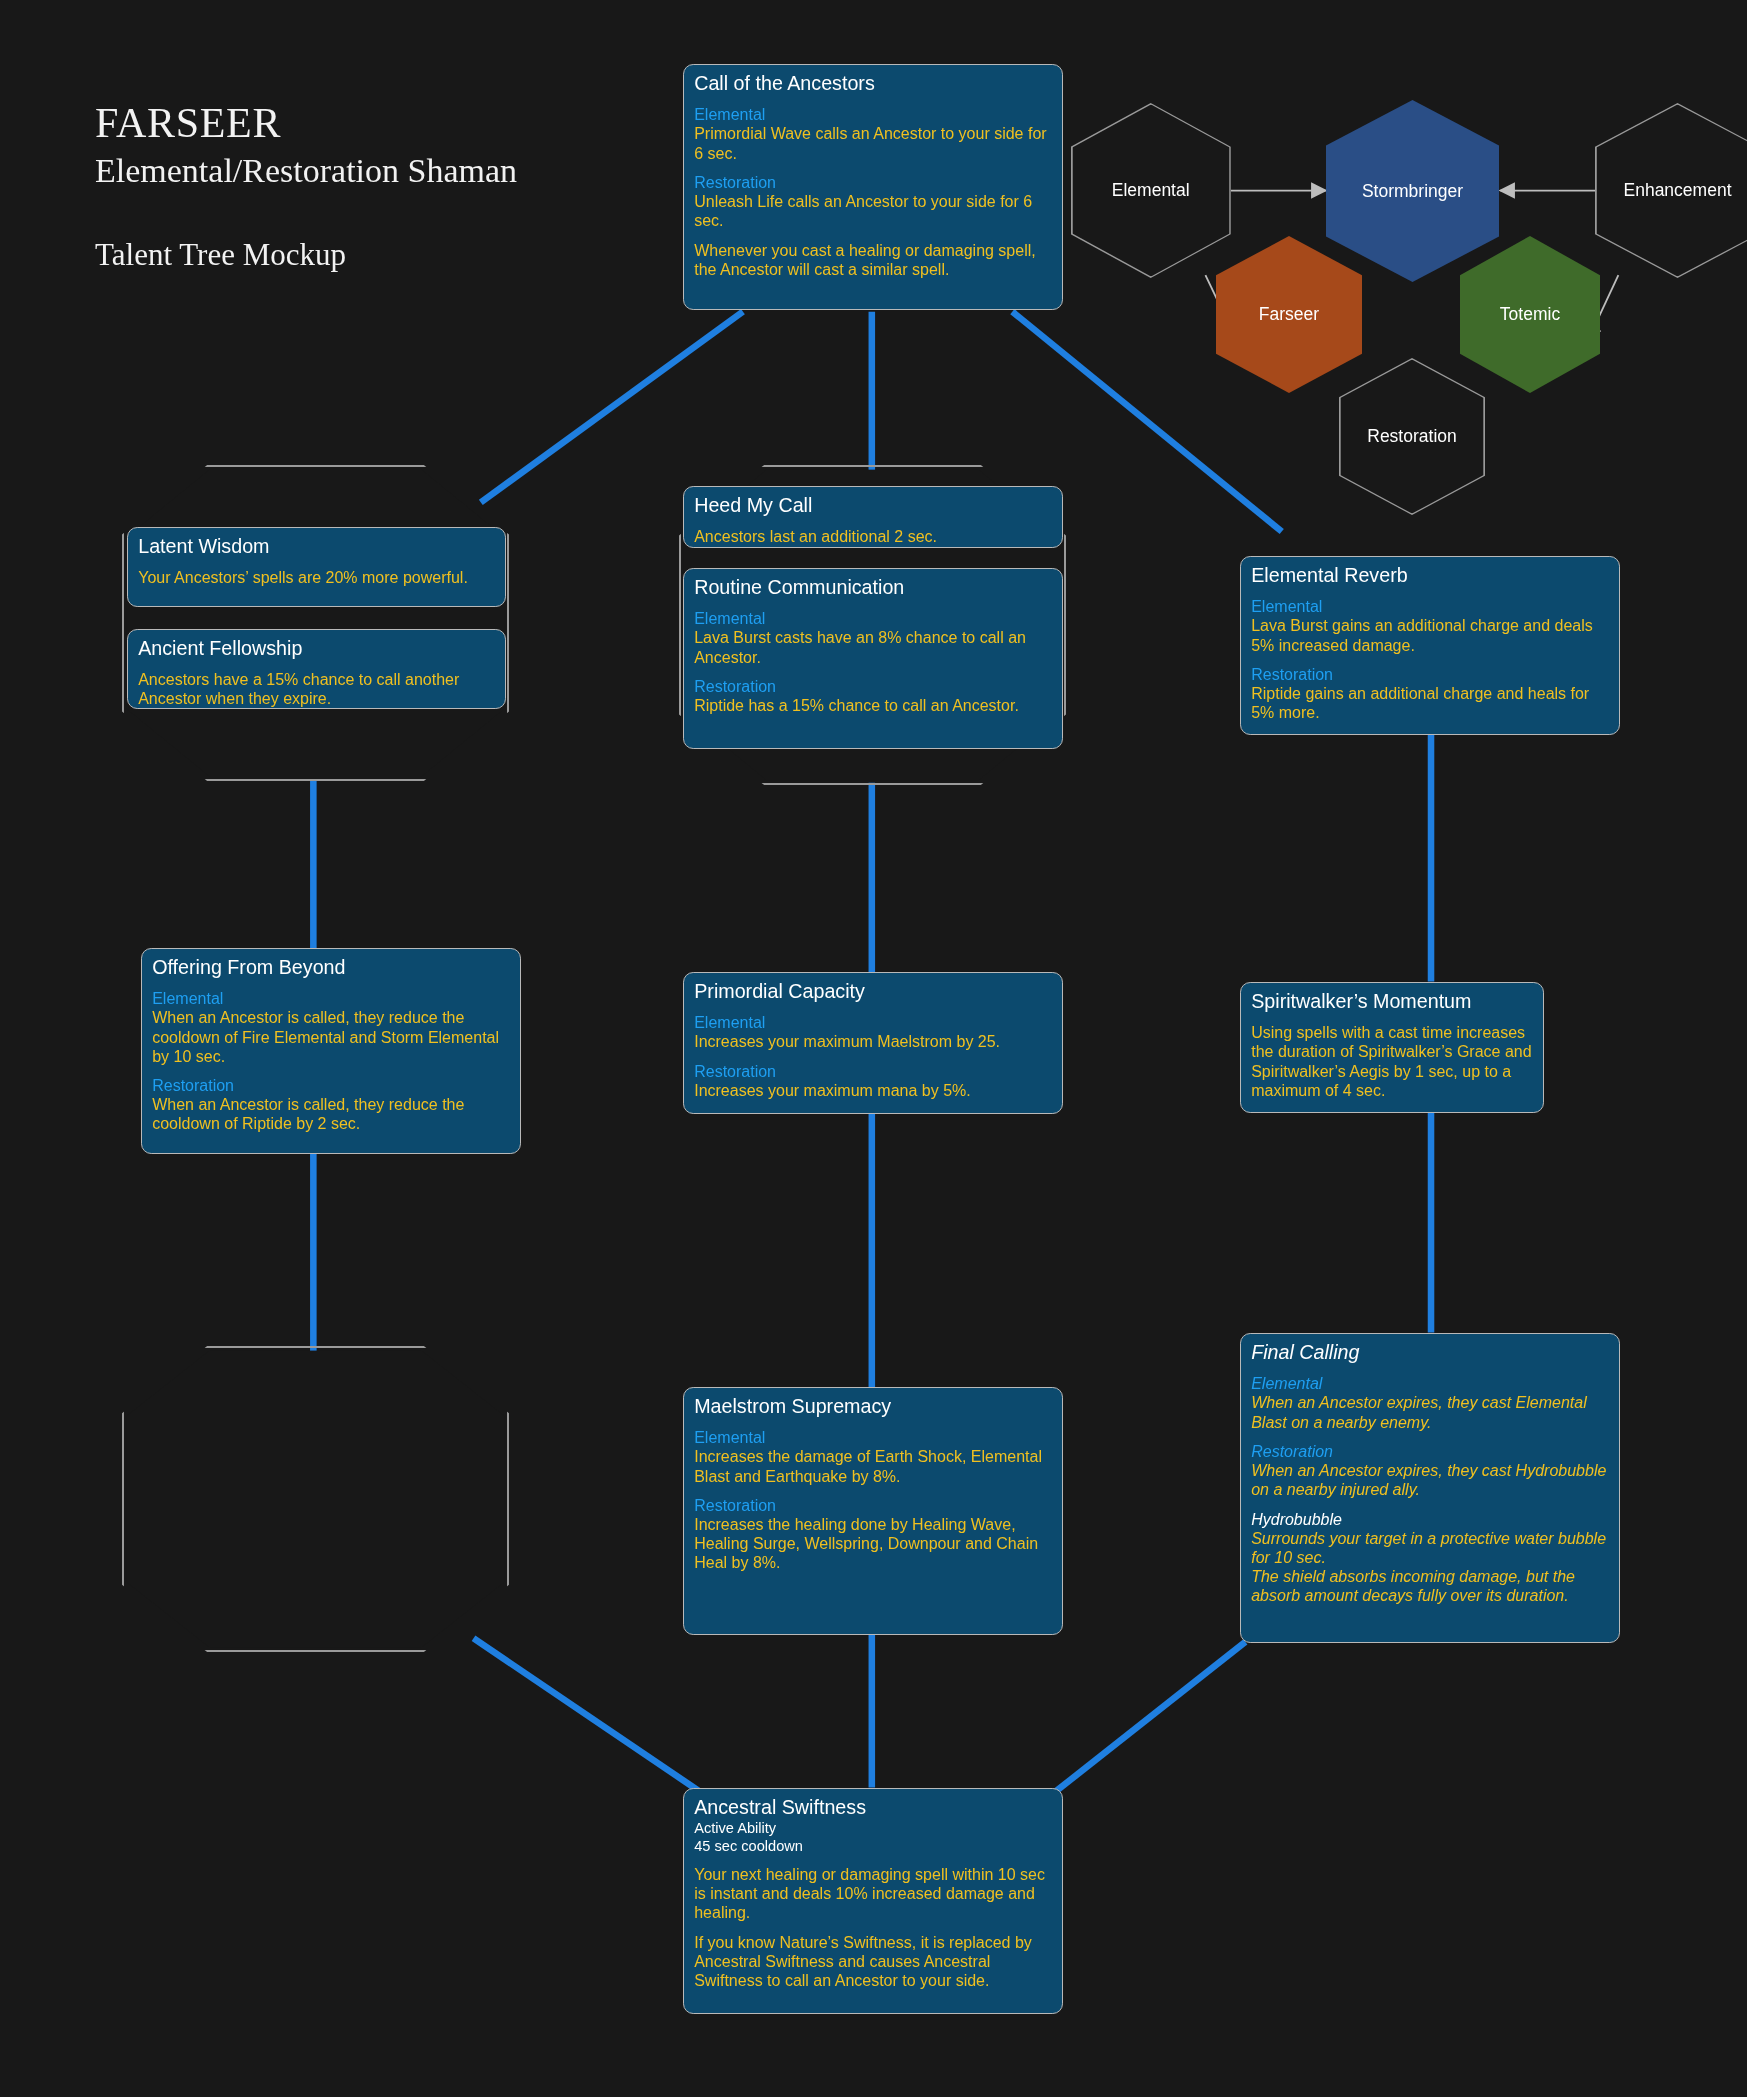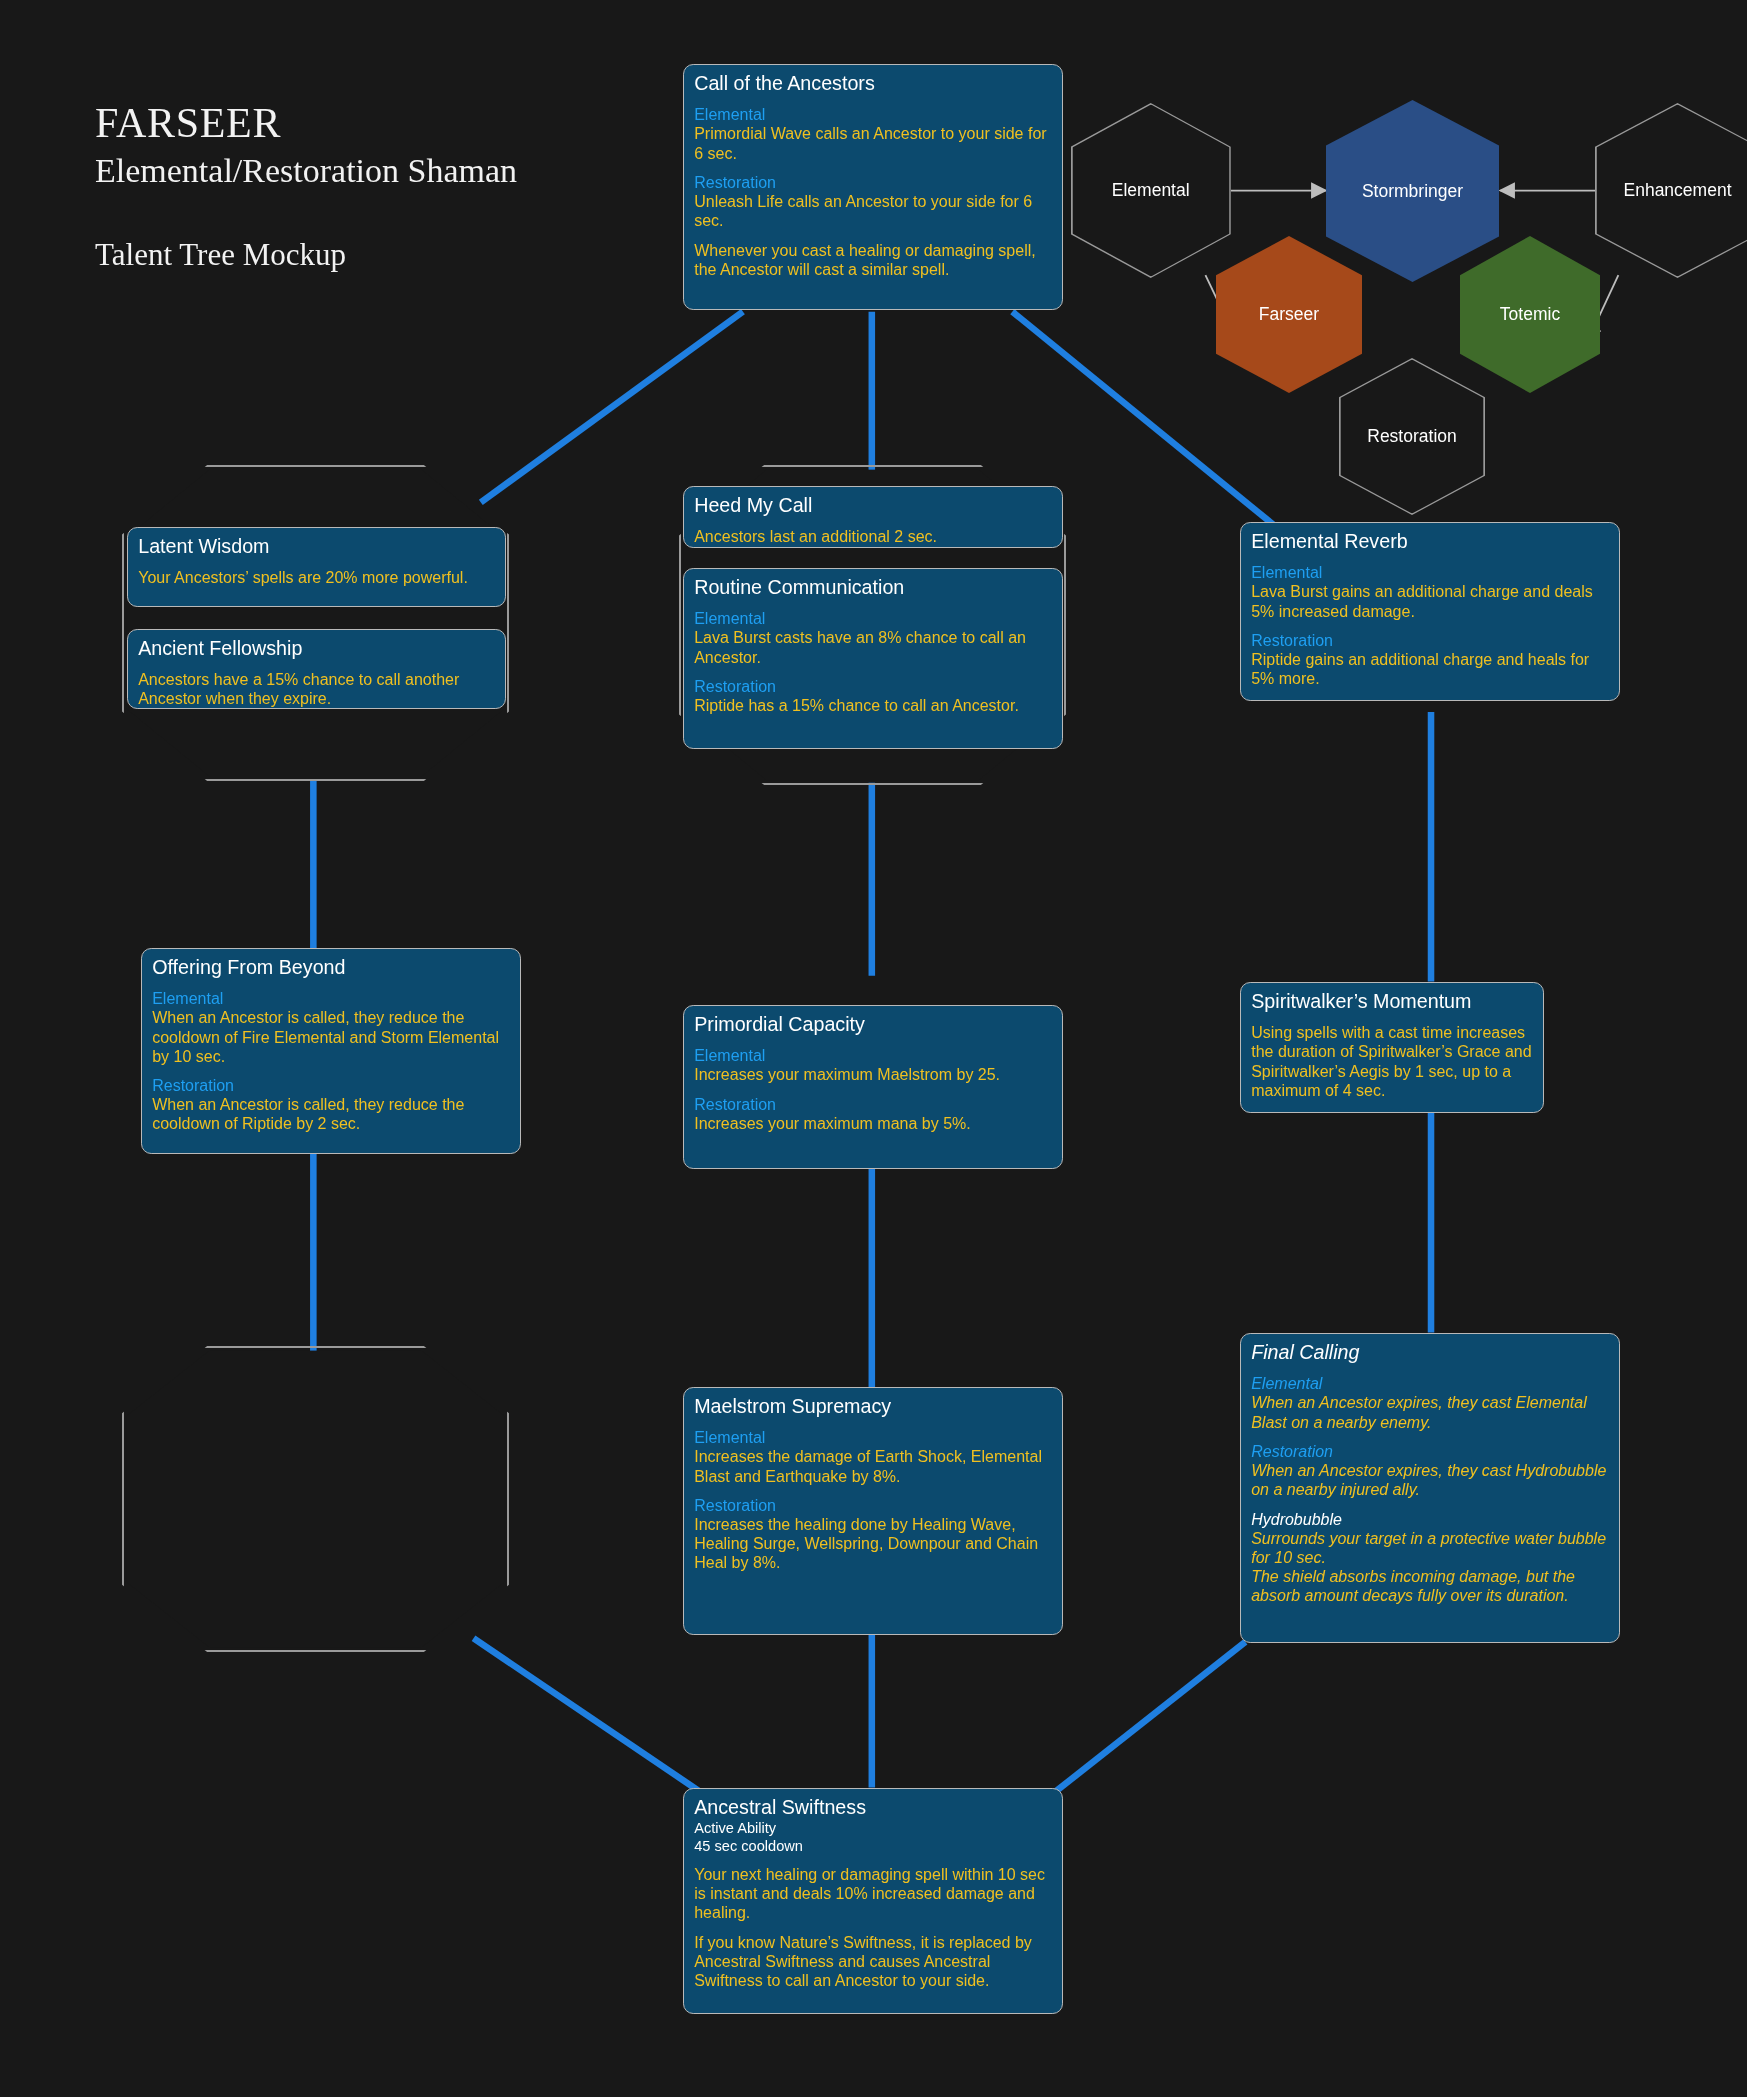--- a/index.html
+++ b/index.html
@@ -203,37 +203,37 @@
   </div>
 
   <div class="node" style="left:683px;top:568px;width:380px;height:181px;">
     <div class="nm">Routine Communication</div>
     <div class="spec first">Elemental</div>
     <div class="desc">Lava Burst casts have an 8% chance to call an Ancestor.</div>
     <div class="spec">Restoration</div>
     <div class="desc">Riptide has a 15% chance to call an Ancestor.</div>
   </div>
 
-  <div class="node" style="left:1240px;top:522px;width:380px;height:179px;">
+  <div class="node" style="left:1240px;top:556px;width:380px;height:179px;">
     <div class="nm">Elemental Reverb</div>
     <div class="spec first">Elemental</div>
     <div class="desc">Lava Burst gains an additional charge and deals 5% increased damage.</div>
     <div class="spec">Restoration</div>
     <div class="desc">Riptide gains an additional charge and heals for 5% more.</div>
   </div>
 
   <div class="node" style="left:117px;top:948px;width:380px;height:206px;margin-left:24px;">
     <div class="nm">Offering From Beyond</div>
     <div class="spec first">Elemental</div>
     <div class="desc">When an Ancestor is called, they reduce the cooldown of Fire Elemental and Storm Elemental by 10 sec.</div>
     <div class="spec">Restoration</div>
     <div class="desc">When an Ancestor is called, they reduce the cooldown of Riptide by 2 sec.</div>
   </div>
 
-  <div class="node" style="left:683px;top:972px;width:380px;height:164px;margin-top:33px;">
+  <div class="node" style="left:683px;top:972px;width:380px;height:142px;">
     <div class="nm">Primordial Capacity</div>
     <div class="spec first">Elemental</div>
     <div class="desc">Increases your maximum Maelstrom by 25.</div>
     <div class="spec">Restoration</div>
     <div class="desc">Increases your maximum mana by 5%.</div>
   </div>
 
   <div class="node" style="left:1240px;top:982px;width:304px;height:131px;">
     <div class="nm">Spiritwalker’s Momentum</div>
     <div class="plain">Using spells with a cast time increases the duration of Spiritwalker’s Grace and Spiritwalker’s Aegis by 1 sec, up to a maximum of 4 sec.</div>

